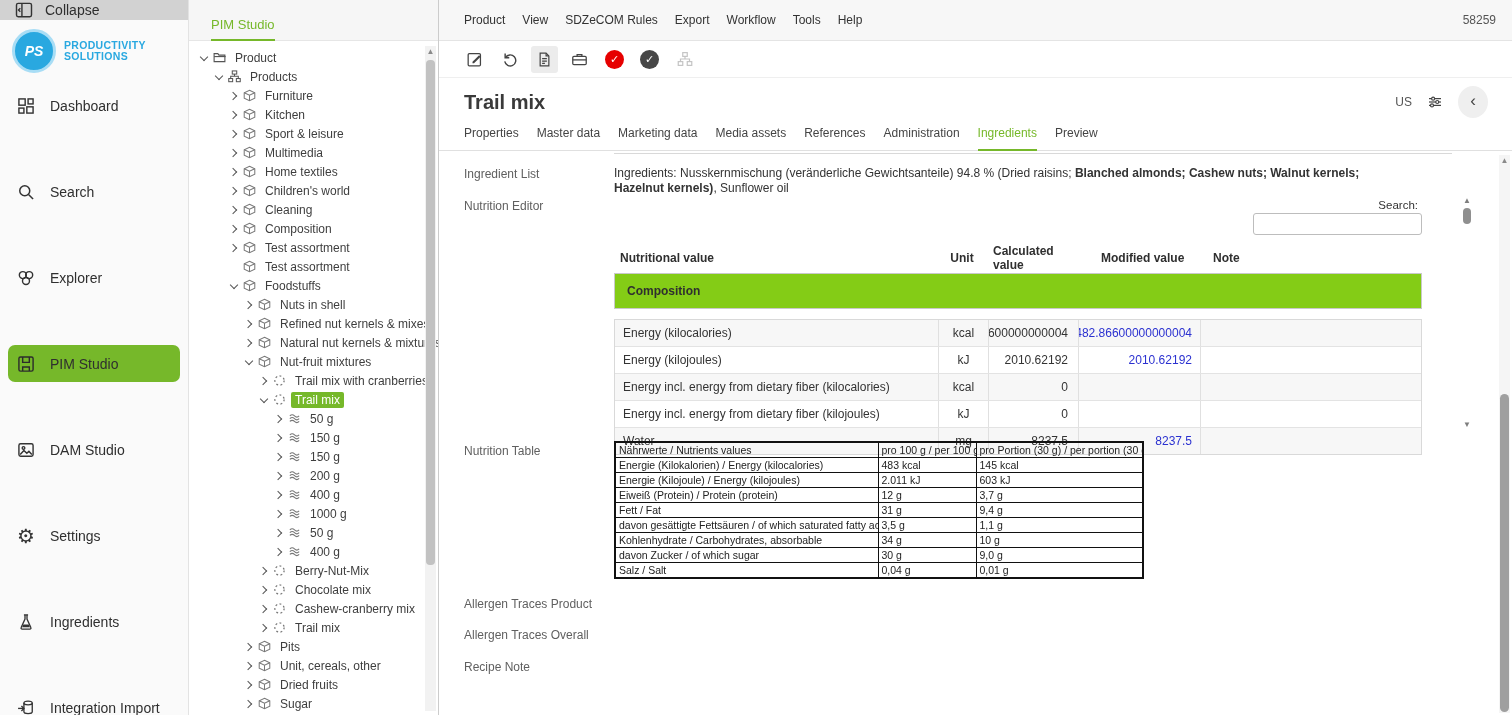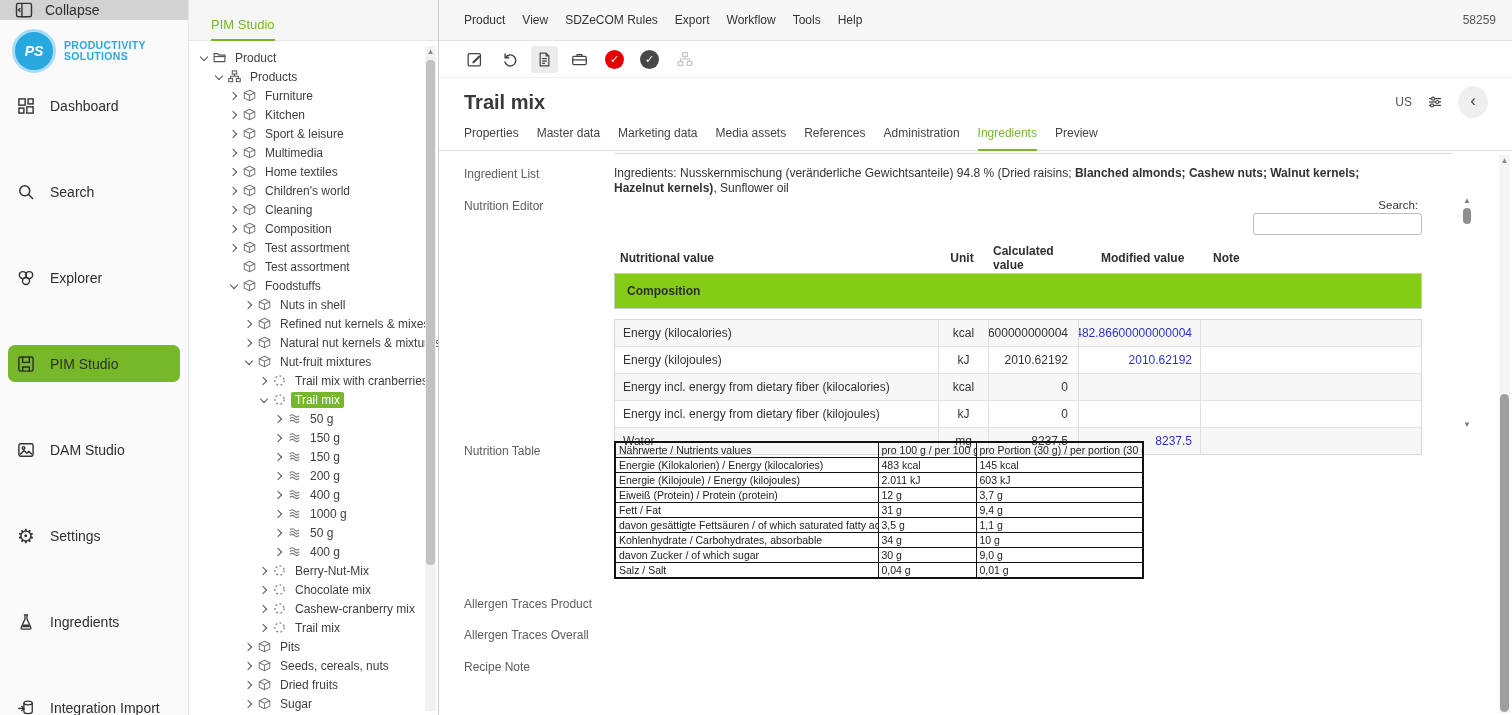--- a/index.html
+++ b/index.html
@@ -648,21 +648,21 @@
           <span class="chev ">
             <i></i>
           </span>
           <span class="ticon">
             <svg viewBox="0 0 14 14" width="13" height="13" fill="none" stroke="#777" stroke-width="1.1">
               <path d="M7 1.3L12.7 4v6L7 12.7 1.3 10V4z"></path>
               <path d="M1.3 4L7 6.7 12.7 4"></path>
               <path d="M7 6.7v6"></path>
             </svg>
           </span>
-          <span class="tree-label ">Seeds, cereals, nuts</span>
+          <span class="tree-label ">Unit, cereals, other</span>
         </div>
         <div class="tree-row" style="padding-left: 53px;">
           <span class="chev ">
             <i></i>
           </span>
           <span class="ticon">
             <svg viewBox="0 0 14 14" width="13" height="13" fill="none" stroke="#777" stroke-width="1.1">
               <path d="M7 1.3L12.7 4v6L7 12.7 1.3 10V4z"></path>
               <path d="M1.3 4L7 6.7 12.7 4"></path>
               <path d="M7 6.7v6"></path>

